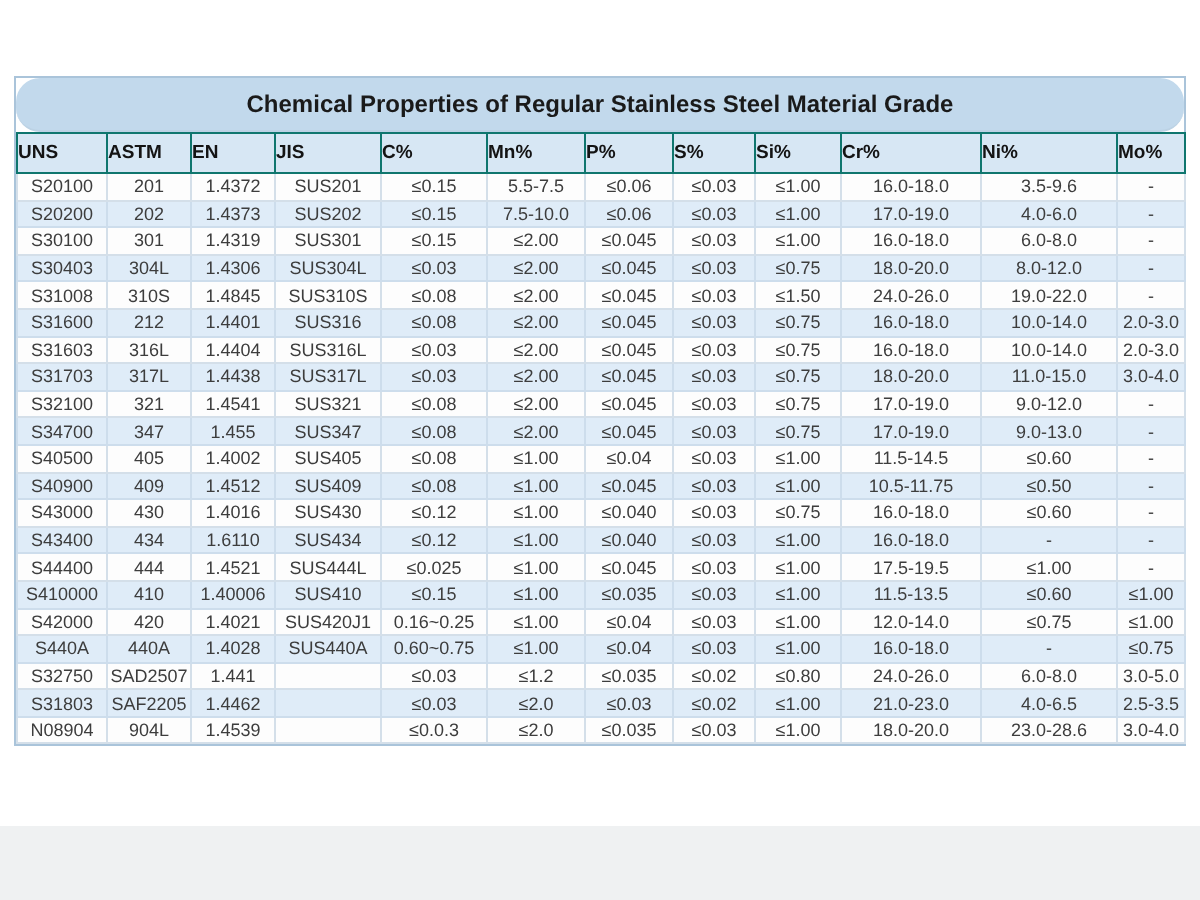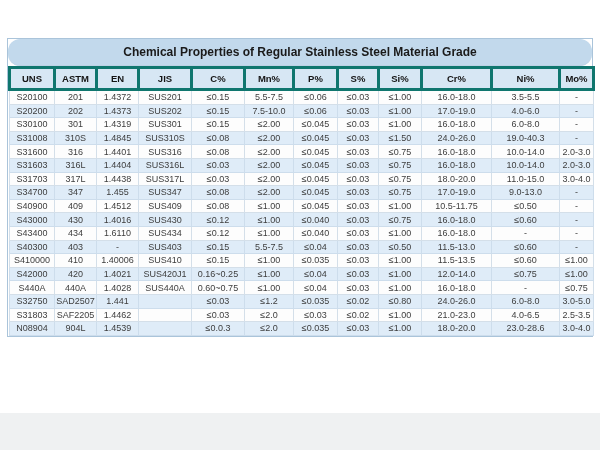--- a/index.html
+++ b/index.html
@@ -50,22 +50,22 @@
   col.c-si   { width: 43px; }
   col.c-cr   { width: 70px; }
   col.c-ni   { width: 68px; }
   col.c-mo   { width: 34px; }
   th {
     height: 19px;
     background: #d7e7f4;
     font-size: 9.5px;
     font-weight: bold;
     color: #141414;
-    text-align: center;
-    border: 3px solid #0f766e;
+    text-align: left;
+    border: 1px solid #0f766e;
     padding: 0;
   }
   td {
     height: 12.6px;
     font-size: 9px;
     color: #3d3d3d;
     text-align: center;
     border: 1px solid #d4dfe9;
     padding: 0 1px;
     white-space: nowrap;
@@ -116,21 +116,21 @@
             <td>S20100</td>
             <td>201</td>
             <td>1.4372</td>
             <td>SUS201</td>
             <td>≤0.15</td>
             <td>5.5-7.5</td>
             <td>≤0.06</td>
             <td>≤0.03</td>
             <td>≤1.00</td>
             <td>16.0-18.0</td>
-            <td>3.5-5.5</td>
+            <td>3.5-9.6</td>
             <td>-</td>
           </tr>
           <tr>
             <td>S20200</td>
             <td>202</td>
             <td>1.4373</td>
             <td>SUS202</td>
             <td>≤0.15</td>
             <td>7.5-10.0</td>
             <td>≤0.06</td>
@@ -148,36 +148,50 @@
             <td>≤0.15</td>
             <td>≤2.00</td>
             <td>≤0.045</td>
             <td>≤0.03</td>
             <td>≤1.00</td>
             <td>16.0-18.0</td>
             <td>6.0-8.0</td>
             <td>-</td>
           </tr>
           <tr>
+            <td>S30403</td>
+            <td>304L</td>
+            <td>1.4306</td>
+            <td>SUS304L</td>
+            <td>≤0.03</td>
+            <td>≤2.00</td>
+            <td>≤0.045</td>
+            <td>≤0.03</td>
+            <td>≤0.75</td>
+            <td>18.0-20.0</td>
+            <td>8.0-12.0</td>
+            <td>-</td>
+          </tr>
+          <tr>
             <td>S31008</td>
             <td>310S</td>
             <td>1.4845</td>
             <td>SUS310S</td>
             <td>≤0.08</td>
             <td>≤2.00</td>
             <td>≤0.045</td>
             <td>≤0.03</td>
             <td>≤1.50</td>
             <td>24.0-26.0</td>
-            <td>19.0-40.3</td>
+            <td>19.0-22.0</td>
             <td>-</td>
           </tr>
           <tr>
             <td>S31600</td>
-            <td>316</td>
+            <td>212</td>
             <td>1.4401</td>
             <td>SUS316</td>
             <td>≤0.08</td>
             <td>≤2.00</td>
             <td>≤0.045</td>
             <td>≤0.03</td>
             <td>≤0.75</td>
             <td>16.0-18.0</td>
             <td>10.0-14.0</td>
             <td>2.0-3.0</td>
@@ -204,31 +218,59 @@
             <td>≤0.03</td>
             <td>≤2.00</td>
             <td>≤0.045</td>
             <td>≤0.03</td>
             <td>≤0.75</td>
             <td>18.0-20.0</td>
             <td>11.0-15.0</td>
             <td>3.0-4.0</td>
           </tr>
           <tr>
+            <td>S32100</td>
+            <td>321</td>
+            <td>1.4541</td>
+            <td>SUS321</td>
+            <td>≤0.08</td>
+            <td>≤2.00</td>
+            <td>≤0.045</td>
+            <td>≤0.03</td>
+            <td>≤0.75</td>
+            <td>17.0-19.0</td>
+            <td>9.0-12.0</td>
+            <td>-</td>
+          </tr>
+          <tr>
             <td>S34700</td>
             <td>347</td>
             <td>1.455</td>
             <td>SUS347</td>
             <td>≤0.08</td>
             <td>≤2.00</td>
             <td>≤0.045</td>
             <td>≤0.03</td>
             <td>≤0.75</td>
             <td>17.0-19.0</td>
             <td>9.0-13.0</td>
+            <td>-</td>
+          </tr>
+          <tr>
+            <td>S40500</td>
+            <td>405</td>
+            <td>1.4002</td>
+            <td>SUS405</td>
+            <td>≤0.08</td>
+            <td>≤1.00</td>
+            <td>≤0.04</td>
+            <td>≤0.03</td>
+            <td>≤1.00</td>
+            <td>11.5-14.5</td>
+            <td>≤0.60</td>
             <td>-</td>
           </tr>
           <tr>
             <td>S40900</td>
             <td>409</td>
             <td>1.4512</td>
             <td>SUS409</td>
             <td>≤0.08</td>
             <td>≤1.00</td>
             <td>≤0.045</td>
@@ -260,31 +302,31 @@
             <td>≤0.12</td>
             <td>≤1.00</td>
             <td>≤0.040</td>
             <td>≤0.03</td>
             <td>≤1.00</td>
             <td>16.0-18.0</td>
             <td>-</td>
             <td>-</td>
           </tr>
           <tr>
-            <td>S40300</td>
-            <td>403</td>
-            <td>-</td>
-            <td>SUS403</td>
-            <td>≤0.15</td>
-            <td>5.5-7.5</td>
-            <td>≤0.04</td>
-            <td>≤0.03</td>
-            <td>≤0.50</td>
-            <td>11.5-13.0</td>
-            <td>≤0.60</td>
+            <td>S44400</td>
+            <td>444</td>
+            <td>1.4521</td>
+            <td>SUS444L</td>
+            <td>≤0.025</td>
+            <td>≤1.00</td>
+            <td>≤0.045</td>
+            <td>≤0.03</td>
+            <td>≤1.00</td>
+            <td>17.5-19.5</td>
+            <td>≤1.00</td>
             <td>-</td>
           </tr>
           <tr>
             <td>S410000</td>
             <td>410</td>
             <td>1.40006</td>
             <td>SUS410</td>
             <td>≤0.15</td>
             <td>≤1.00</td>
             <td>≤0.035</td>

